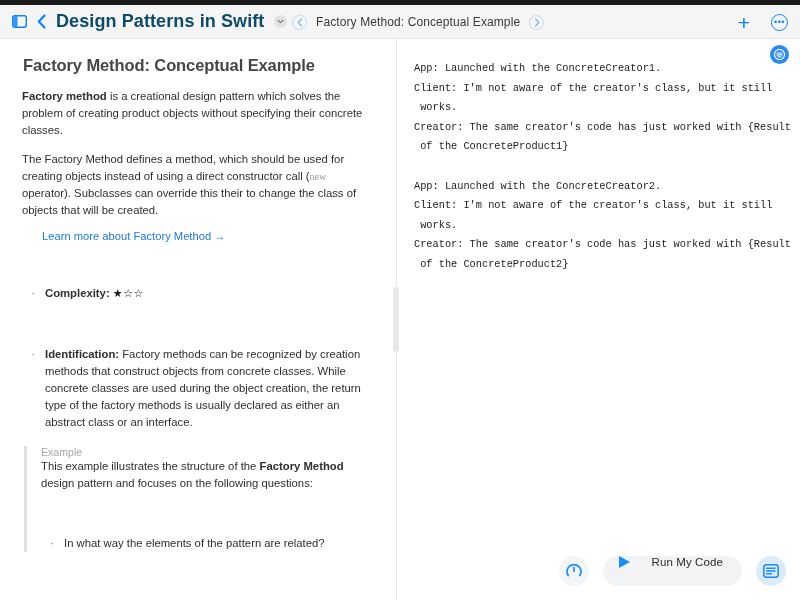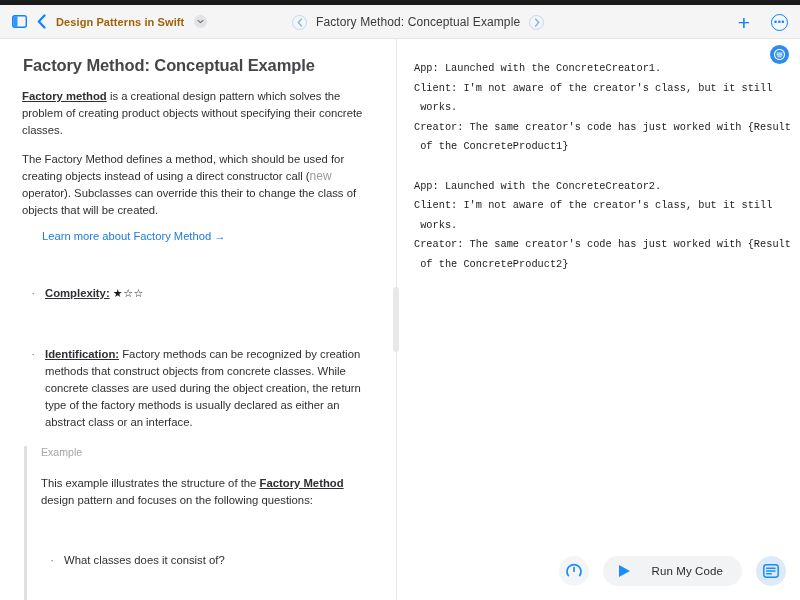--- a/index.html
+++ b/index.html
@@ -26,21 +26,21 @@
   .tb-center {
     position: absolute; left: 292px; top: 0; height: 34px;
     display: flex; align-items: center; gap: 9px;
   }
   .tb-right {
     position: absolute; right: 12px; top: 0; height: 34px;
     display: flex; align-items: center; gap: 21px;
   }
   .ic { display: inline-flex; align-items: center; justify-content: center; }
   .doc-title {
-    font-size: 11px; font-weight: bold; color: #a16207; letter-spacing: .1px;
+    font-size: 18px; font-weight: bold; color: #0c4a6e; letter-spacing: .1px;
   }
   .chev-circle {
     width: 13px; height: 13px; border-radius: 50%;
     background: #e3e3e6; display: inline-flex;
     align-items: center; justify-content: center;
   }
   .crumb-title { font-size: 12px; color: #3a3a3d; letter-spacing: .1px; }
   .nav-circle {
     width: 15px; height: 15px; border-radius: 50%;
     border: 1px solid #bcd9f7; display: inline-flex;
@@ -66,41 +66,41 @@
     position: relative;
   }
   .article h1 {
     font-size: 16.5px; font-weight: bold; color: #46464a;
     margin: 3px 0 13px 1px; letter-spacing: -.1px;
   }
   .article p {
     font-size: 11.3px; line-height: 17.2px; color: #2f2f33;
     margin-bottom: 11px;
   }
-  .article b { font-weight: bold; text-decoration: underline; }
-  .code-inline { color: #9b9ba1; font-family: Liberation Sans, sans-serif; font-size: 12px; }
+  .article b { font-weight: bold; }
+  .code-inline { color: #9b9ba1; font-family: Liberation Serif, serif; font-size: 10px; }
   a.link { color: #1f7ae0; text-decoration: none; }
   .learn-more { font-size: 11.2px; margin-bottom: 10px; padding-left: 20px; }
 
   ul.bullets { list-style: none; margin: 0 0 0 4px; }
   ul.bullets > li {
     position: relative; padding-left: 19px; margin-bottom: 10px;
     font-size: 11.3px; line-height: 17.2px; color: #2f2f33; margin-top: 43px;
   }
   ul.bullets > li::before {
     content: "\00B7"; position: absolute; left: 5px; top: -1px;
     color: #8a8a8f; font-size: 13px;
   }
   .stars { letter-spacing: .5px; font-size: 11px; color: #1c1c1e; }
 
   .example-box {
     border-left: 3px solid #e0e0e3;
     padding-left: 14px; margin: 14px 0 10px 2px;
   }
-  .example-label { font-size: 10.6px; color: #a6a6ab; margin-bottom: 17px; }
+  .example-label { font-size: 10.6px; color: #a6a6ab; margin-bottom: 0; }
   .example-box p { margin-bottom: 9px; }
   .example-box ul.bullets > li { margin-bottom: 12px; }
 
   
   .v-divider {
     position: absolute; left: 396px; top: 0; bottom: 0;
     width: 1px; background: #e7e7ea; z-index: 3;
   }
   .scroll-thumb {
     position: absolute; left: 393px; top: 248px;
@@ -129,21 +129,21 @@
   .bottom-bar {
     position: absolute; right: 14px; bottom: 14px;
     display: flex; align-items: center; gap: 14px; z-index: 5;
   }
   .round-btn {
     width: 30px; height: 30px; border-radius: 50%;
     background: #f4f5f7; display: flex; align-items: center; justify-content: center;
   }
   .run-btn {
     height: 30px; min-width: 120px; border-radius: 15px;
-    background: #f2f3f5; display: flex; align-items: center;
+    background: #f2f3f5; display: flex; 
     gap: 22px; padding: 0 19px 0 16px;
   }
   .run-btn .play {
     width: 0; height: 0; border-left: 11px solid #1a8cff;
     border-top: 6.5px solid transparent; border-bottom: 6.5px solid transparent;
   }
   .run-label { font-size: 11.5px; color: #2b2b2e; letter-spacing: .1px; }
   .console-btn {
     width: 30px; height: 30px; border-radius: 50%;
     background: #dceaf9; display: flex; align-items: center; justify-content: center;
@@ -211,21 +211,20 @@
 
         <ul class="bullets">
           <li><b>Complexity:</b> <span class="stars">★☆☆</span></li>
           <li><b>Identification:</b><span> Factory methods can be recognized by creation methods that construct objects from concrete classes. While concrete classes are used during the object creation, the return type of the factory methods is usually declared as either an abstract class or an interface.</span></li>
         </ul>
 
         <div class="example-box">
           <div class="example-label">Example</div>
           <p><span>This example illustrates the structure of the </span><b>Factory Method</b><span> design pattern and focuses on the following questions:</span></p>
           <ul class="bullets">
-            <li>What classes does it consist of?</li>
             <li>In what way the elements of the pattern are related?</li>
           </ul>
         </div>
 
       </div>
     </div>
 
     <div class="v-divider"></div>
     <div class="scroll-thumb"></div>
 

